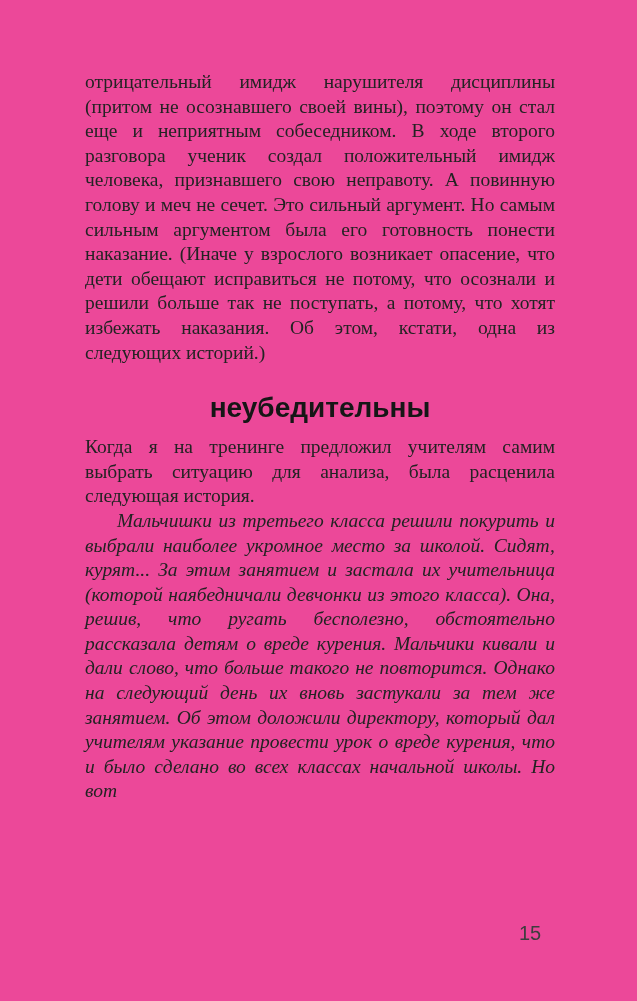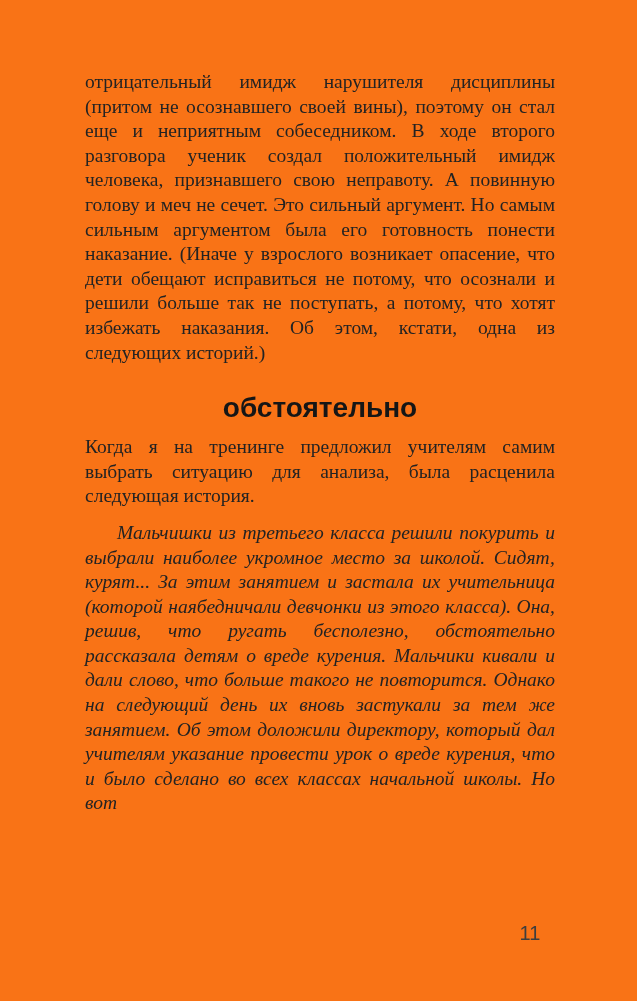--- a/index.html
+++ b/index.html
@@ -4,21 +4,21 @@
 <style>
   html, body {
     margin: 0;
     padding: 0;
     background: #ffffff;
   }
   .page {
     position: relative;
     width: 637px;
     height: 1001px;
-    background: #f97316;
+    background: #ec4899;
     overflow: hidden;
     font-family: "Liberation Serif", "DejaVu Serif", serif;
     color: #232323;
   }
   .text-block {
     position: absolute;
     left: 85px;
     top: 70px;
     width: 470px;
   }
@@ -27,21 +27,20 @@
     font-size: 19.5px;
     line-height: 24.6px;
     text-align: justify;
     color: #232323;
   }
   .para.indent {
     text-indent: 32px;
   }
   .para.italic {
     font-style: italic;
-    margin-top: 12px;
   }
   .heading {
     margin: 27px 0 12px 0;
     font-family: "Liberation Sans", "DejaVu Sans", sans-serif;
     font-weight: bold;
     font-size: 28px;
     line-height: 31px;
     text-align: center;
     color: #161616;
   }
@@ -57,19 +56,19 @@
     color: #3e3e3e;
   }
 </style>
 </head>
 <body>
 
 <div class="page">
   <div class="text-block">
       <p class="para">отрицательный имидж нарушителя дисциплины (притом не осознавшего своей вины), поэтому он стал еще и неприятным собеседником. В ходе второго разговора ученик создал положительный имидж человека, признавшего свою неправоту. А повинную голову и меч не сечет. Это сильный аргумент. Но самым сильным аргументом была его готовность понести наказание. (Иначе у взрослого возникает опасение, что дети обещают исправиться не потому, что осознали и решили больше так не поступать, а потому, что хотят избежать наказания. Об этом, кстати, одна из следующих историй.)</p>
       <h2 class="heading">
-        <div>обстоятельно</div>
+        <div>неубедительны</div>
       </h2>
       <p class="para">Когда я на тренинге предложил учителям самим выбрать ситуацию для анализа, была расценила следующая история.</p>
       <p class="para indent italic">Мальчишки из третьего класса решили покурить и выбрали наиболее укромное место за школой. Сидят, курят... За этим занятием и застала их учительница (которой наябедничали девчонки из этого класса). Она, решив, что ругать бесполезно, обстоятельно рассказала детям о вреде курения. Мальчики кивали и дали слово, что больше такого не повторится. Однако на следующий день их вновь застукали за тем же занятием. Об этом доложили директору, который дал учителям указание провести урок о вреде курения, что и было сделано во всех классах начальной школы. Но вот</p>
     </div>
-  <div class="page-number">11</div>
+  <div class="page-number">15</div>
 </div>
 
 </body></html>

